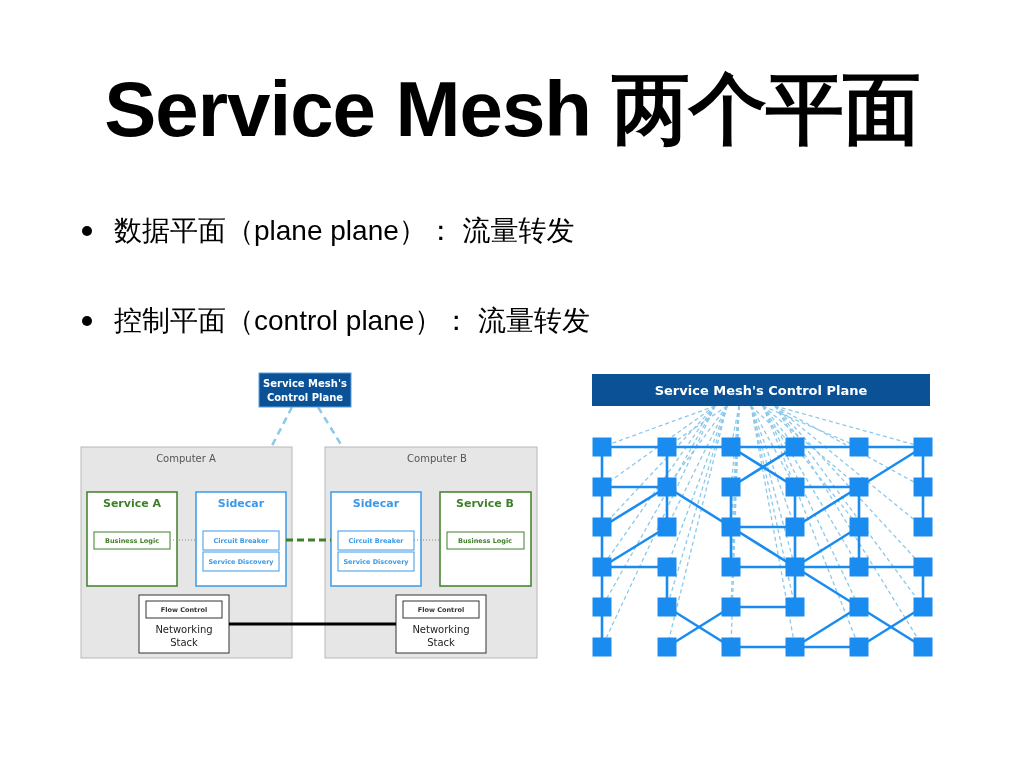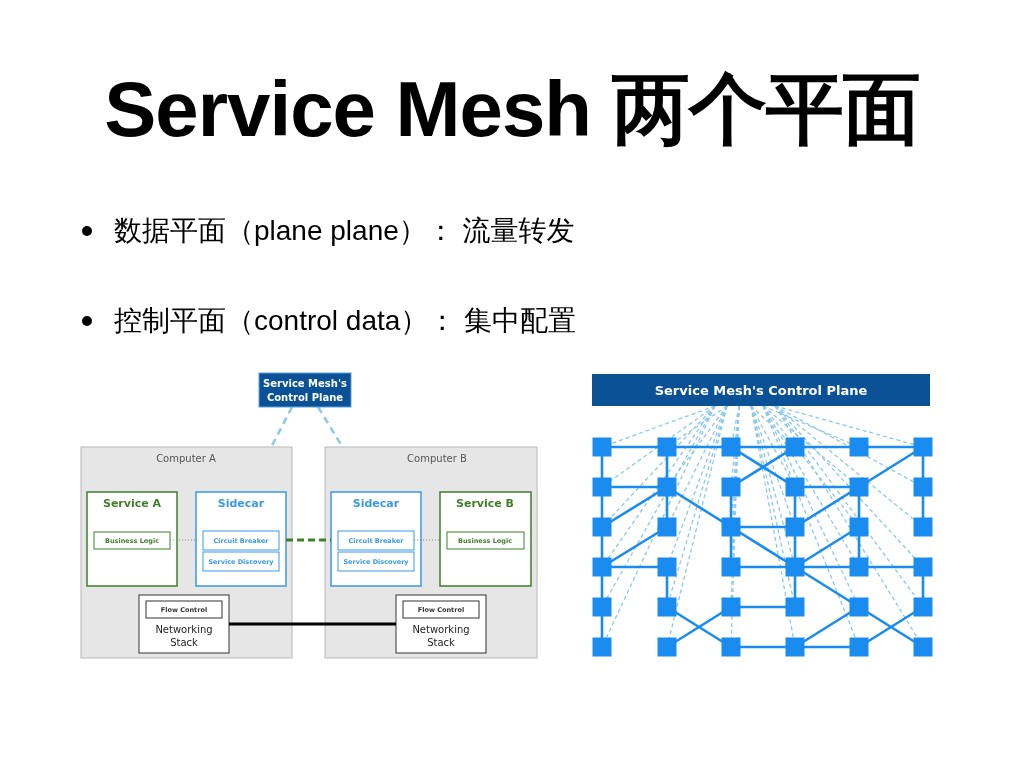--- a/index.html
+++ b/index.html
@@ -16,21 +16,21 @@
 <body>
 
 <div class="title">Service Mesh 两个平面</div>
 
 <div class="bullet b1">
   <span class="dot"></span>
   <span>数据平面（plane plane）：  流量转发</span>
 </div>
 <div class="bullet b2">
   <span class="dot"></span>
-  <span>控制平面（control data）：  集中配置</span>
+  <span>控制平面（control plane）：  流量转发</span>
 </div>
 
 <svg class="diag" width="1024" height="768">
 
   <line x1="292" y1="407" x2="248" y2="492" stroke="#8cc8ea" stroke-width="2.5" stroke-dasharray="7,5"></line>
   <line x1="318" y1="407" x2="370" y2="492" stroke="#8cc8ea" stroke-width="2.5" stroke-dasharray="7,5"></line>
 
   <g>
     <rect x="259" y="373" width="92" height="34" fill="#0a5196" stroke="#5aa0e0" stroke-width="1"></rect>
     <text x="305" y="387" font-size="10" font-weight="bold" fill="#fff" text-anchor="middle">Service Mesh's</text>

